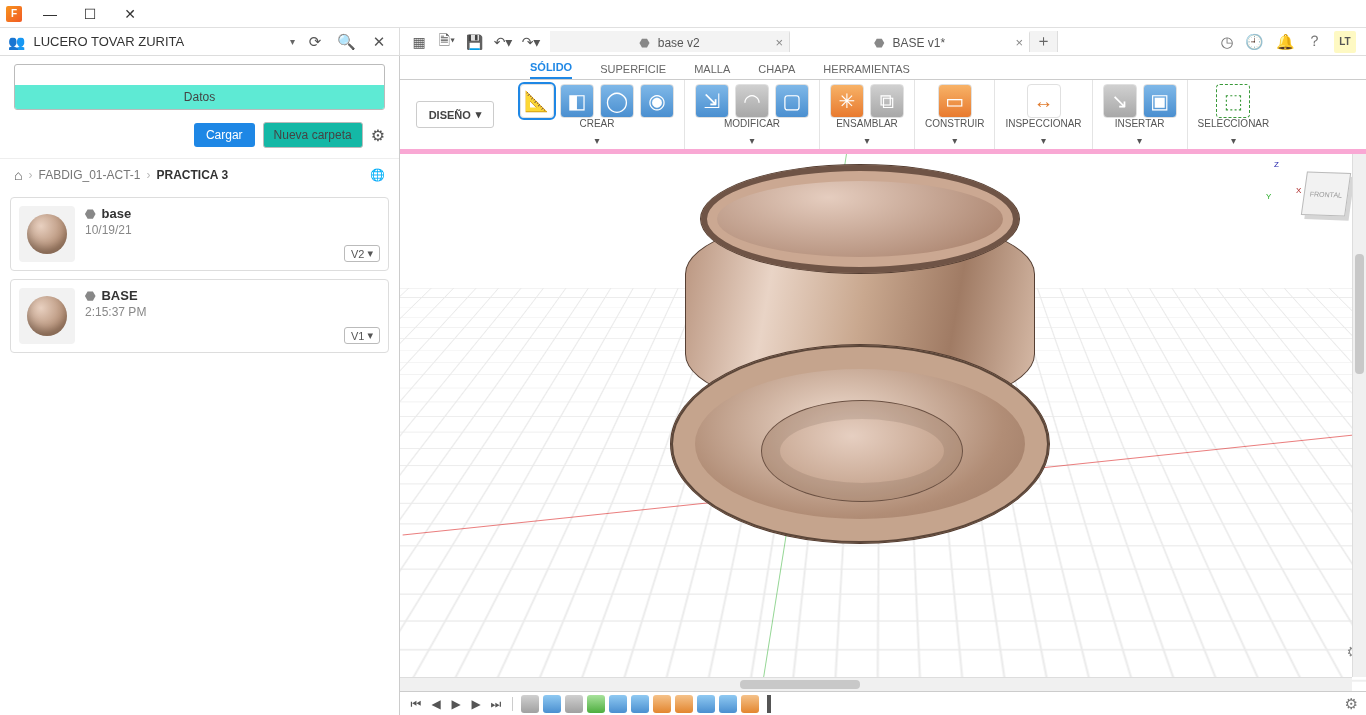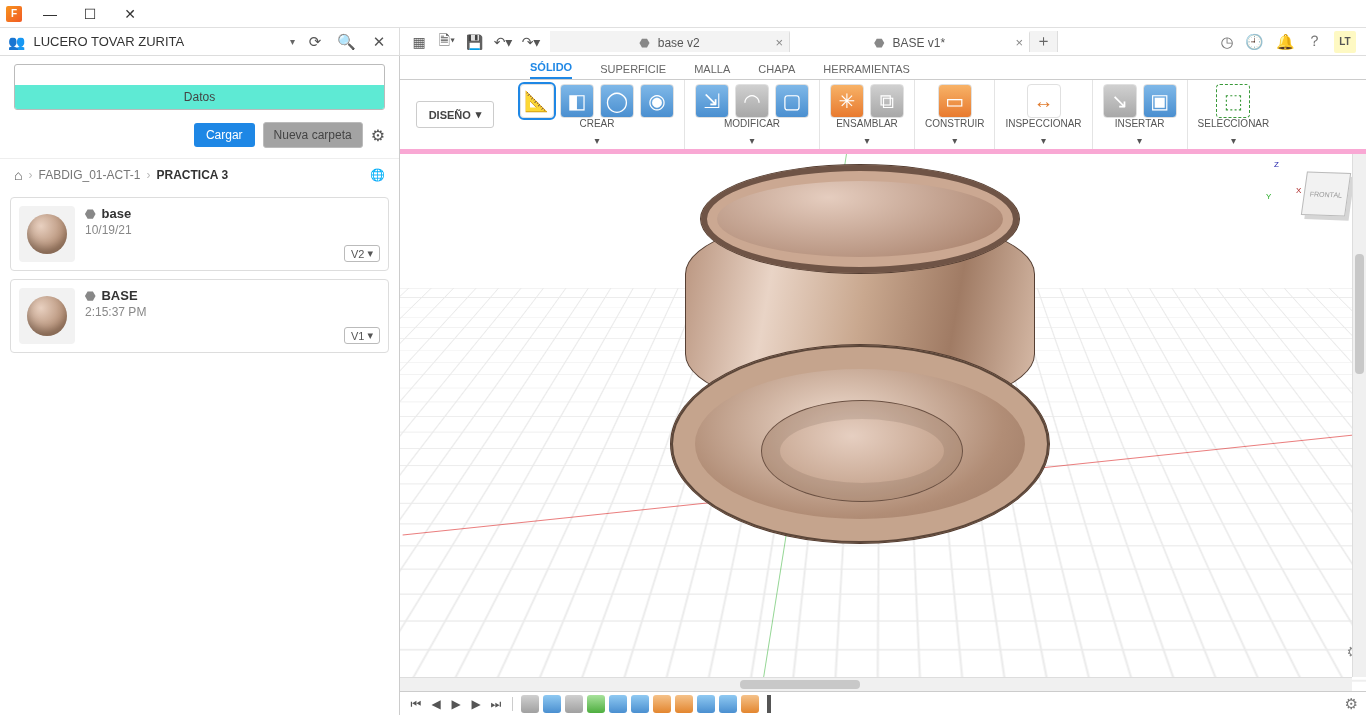--- a/index.html
+++ b/index.html
@@ -40,21 +40,21 @@
 
 .leftpanel { width: 400px; border-right: 1px solid #ccc; display: flex; flex-direction: column; background: #fff; }
 .segrow { padding: 8px 14px; }
 .segmented { display: flex; border: 1px solid #bbb; border-radius: 3px; overflow: hidden; }
 .segmented .seg { flex: 1; text-align: center; padding: 5px 0; font-size: 12px; color: #444; cursor: pointer; }
 .segmented .seg.active { background: #5eead4; margin-top: 20px; }
 .segmented .seg + .seg { border-left: 1px solid #bbb; }
 
 .actionrow { display: flex; align-items: center; justify-content: flex-end; gap: 8px; padding: 4px 14px 10px; margin-left: 8px; }
 .btn-primary { background: #1e87e5; color: #fff; border: none; border-radius: 3px; padding: 5px 12px; font-size: 12px; cursor: pointer; }
-.btn-secondary { background: #a3a3a3; border: 1px solid #bbb; border-radius: 3px; padding: 5px 10px; font-size: 12px; color: #444; cursor: pointer; }
+.btn-secondary { background: #14b8a6; border: 1px solid #bbb; border-radius: 3px; padding: 5px 10px; font-size: 12px; color: #444; cursor: pointer; }
 .gear { color: #555; font-size: 16px; cursor: pointer; }
 
 .breadcrumb { display: flex; align-items: center; gap: 6px; padding: 8px 14px; font-size: 12px; color: #777; border-top: 1px solid #eee; }
 .breadcrumb .home { color: #555; font-size: 14px; cursor:pointer;}
 .breadcrumb .sep { color: #bbb; }
 .breadcrumb .crumb { cursor: pointer; }
 .breadcrumb .crumb.current { color: #333; font-weight: 600; }
 .breadcrumb .globe { margin-left: auto; color: #999; cursor:pointer; }
 
 .filelist { padding: 6px 10px; display: flex; flex-direction: column; gap: 8px; }

